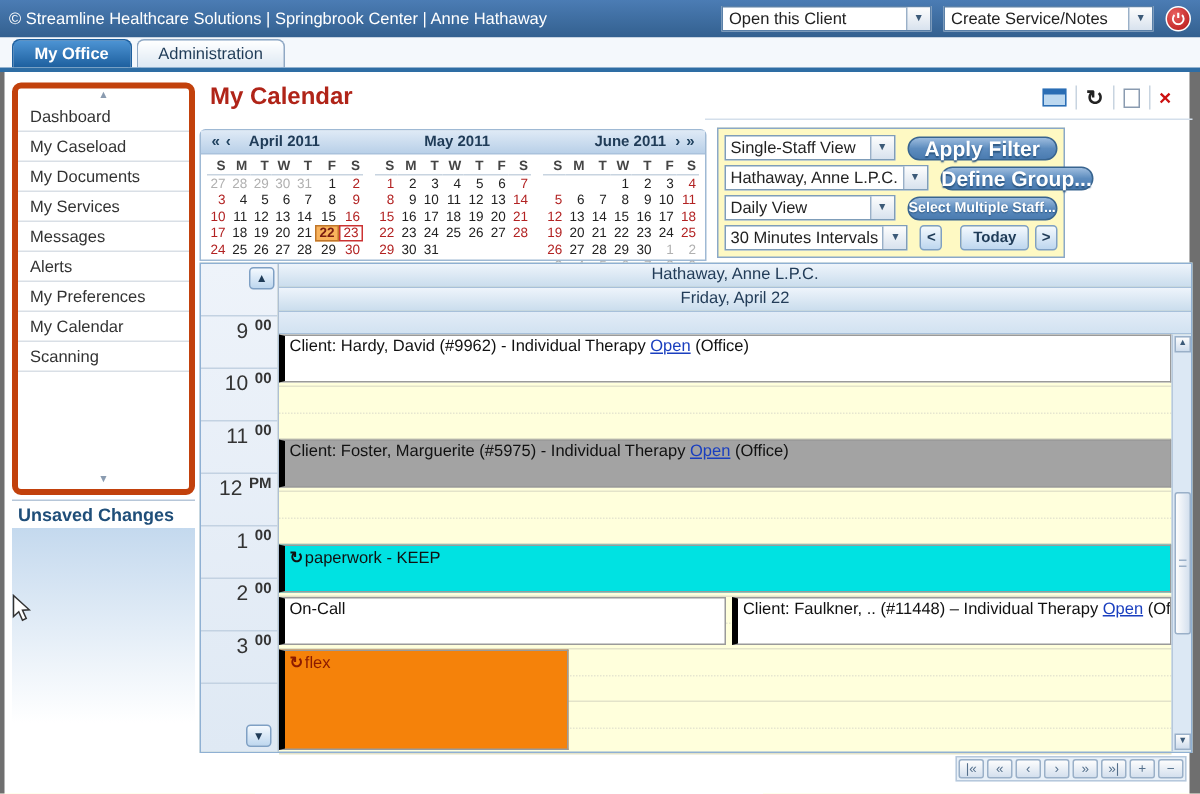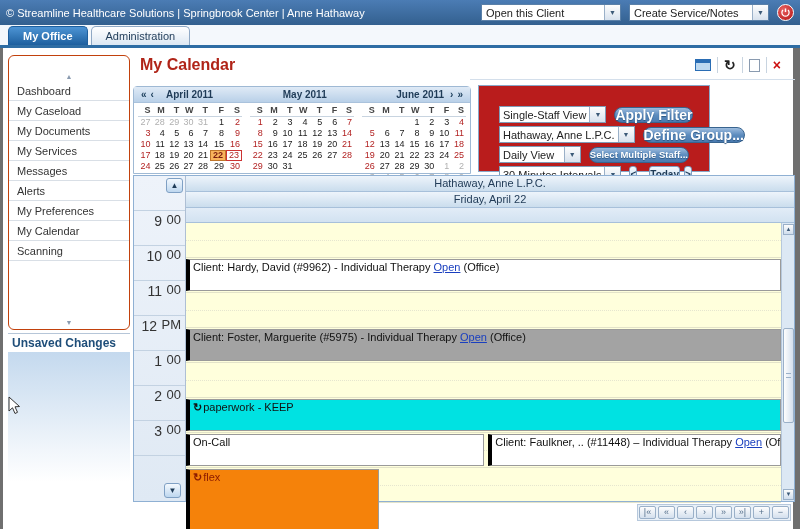--- a/index.html
+++ b/index.html
@@ -26,22 +26,22 @@
          border:1px solid #8fa8c4; border-bottom:none; border-radius:5px 5px 0 0;
          background:linear-gradient(#ffffff,#dde8f3); color:#1f3b57;margin-top:32px; }
   .tab.active { background:linear-gradient(#4d94d4,#1d5f9e); color:#fff; border-color:#1d5f9e; font-weight:bold; }
   .tab-underline { left:0; top:45px; width:800px; height:3px; background:#2e6da4; }
 
   
   .edge-l { left:0; top:48px; width:3px; height:481px; background:#6f6f6f; }
   .edge-r { left:793px; top:48px; width:7px; height:481px; background:#6f6f6f; }
 
   
-  .side-panel { left:8px; top:55px; width:122px; height:275px; background:#fff; border:1px solid #c2410c;
-                border-radius:6px; padding-top:16px; }
+  .side-panel { left:8px; top:55px; width:122px; height:275px; background:#fff; border:4px solid #c2410c;
+                border-radius:6px; padding-top:0; }
   .side-arrow { text-align:center; color:#8a9bb0; font-size:7px; line-height:9px; }
   .side-item { font-size:11px; color:#333; padding:4px 8px 3px; border-bottom:1px solid #d9dfe6; cursor:pointer; }
   .side-arrow.bottom { position:absolute; bottom:2px; left:0; right:0; }
   .unsaved-hd { left:8px; top:333px; width:122px; font-size:12px; font-weight:bold; color:#1f4e79;
                 padding:2px 4px; border-top:1px solid #b6c6d8; }
   .unsaved-panel { left:8px; top:352px; width:122px; height:130px;
                    background:linear-gradient(#c4d9ee,#eef4fa 70%,#ffffff); }
 
   
   .page-title { left:140px; top:56px; font-size:16px; color:#b02418; font-weight:bold; }
@@ -65,21 +65,21 @@
   .month { width:104px; }
   .mc-grid { display:grid; grid-template-columns:repeat(7,1fr); }
   .mc-cell { font-size:9px; text-align:right; padding:0 2px; line-height:11px; color:#222; cursor:pointer; }
   .mc-dow { font-weight:bold; color:#444; border-bottom:1px solid #c8d4e0; cursor:default; }
   .mc-cell.wk { color:#b22222; }
   .mc-cell.mut { color:#b0b0b0; }
   .mc-cell.sel { background:#f9b35c; border:1px solid #c0762a; line-height:9px; color:#7a1d10; font-weight:bold; }
   .mc-cell.today { border:1px solid #cc3333; line-height:9px; }
 
   
-  .filterbox { left:478px; top:85px; width:232px; height:87px; border:1px solid #8aa8c8; background:#b91c1c; padding:20px; }
+  .filterbox { left:478px; top:85px; width:232px; height:87px; border:1px solid #8aa8c8; background:#fef9c3; padding:4px; }
   .frow { display:flex; align-items:center; margin-bottom:3px; height:17px; }
   .f-select { width:138px; height:17px; background:#fff; border:1px solid #7f9db9; font-size:11px; color:#222;
               display:flex; align-items:center; }
   .f-select .lbl { flex:1; padding:0 3px; white-space:nowrap; overflow:hidden; }
   .btn-blue { margin-left:8px; width:122px; height:16px; border:1px solid #38648f; border-radius:8px;
               background:linear-gradient(#9dbcde,#5d8cbe 50%,#4a7bb0); color:#fff; font-size:14px; font-weight:bold;
               display:flex; align-items:center; justify-content:center; cursor:pointer;
               text-shadow:0 1px 1px #2a5580; white-space:nowrap; }
   .btn-lite { height:17px; border:1px solid #7fa0c4; border-radius:3px;
               background:linear-gradient(#f4f9fe,#bed7ef); color:#1f3b57; font-size:10px; font-weight:bold;
@@ -87,36 +87,36 @@
   .btn-arrow { width:20px; margin-left:8px; }
   .btn-today { width:62px; margin-left:12px; }
   .btn-next { margin-left:4px; }
 
   
   .grid { left:133px; top:175px; width:662px; height:327px; border:1px solid #8fb0d3; background:#ffffdc; }
   .gutter { position:absolute; left:0; top:0; width:52px; height:100%; background:linear-gradient(#eef3fa,#dfe9f4);
             border-right:1px solid #aebfd4; }
   .gutter-row { position:relative; height:35px; border-bottom:1px solid #c3d2e2; text-align:right; padding:1px 4px 0 0; }
   .g-hour { font-size:14px; color:#333; }
-  .g-min { font-size:13px; color:#333; vertical-align:top; }
+  .g-min { font-size:10px; color:#333; vertical-align:top;font-weight:bold; }
   .scrollbtn { position:absolute; width:17px; height:15px; border:1px solid #7fa0c4; border-radius:3px;
                background:linear-gradient(#f4f9fe,#bed7ef); color:#1f3b57; font-size:8px; line-height:13px;
                text-align:center; cursor:pointer; }
   .scrollbtn.up { right:2px; top:2px; }
   .scrollbtn.down { right:4px; bottom:3px; }
   .band { position:absolute; left:52px; right:0; height:16px; background:linear-gradient(#eef4fb,#cadded);
           border-bottom:1px solid #a7c0da; text-align:center; font-size:11px; color:#223c58; line-height:15px; }
   .band.staff { top:0; }
   .band.date { top:16px; }
   .band.allday { top:32px; height:15px; background:linear-gradient(#e2ecf7,#d2e2f1); }
   .gridbody { position:absolute; left:52px; top:47px; right:13px; bottom:0; }
   .slotrow { position:relative; height:35px; border-bottom:1px solid #e3e3c9; cursor:pointer; }
   .slotrow::after { content:""; position:absolute; left:0; right:0; top:17px; border-top:1px dotted #e6e6cf; }
   .appt { position:absolute; border:1px solid #9a9a9a; border-left:4px solid #000; font-size:11px; color:#111;
-          padding:1px 3px; overflow:hidden; cursor:pointer; white-space:nowrap;margin-top:36px; }
+          padding:1px 3px; overflow:hidden; cursor:pointer; white-space:nowrap; }
   .appt a { color:#1a3fbf; cursor:pointer; }
   .rec { font-weight:bold; font-size:11px; margin-right:1px; }
   
   .vscroll { position:absolute; right:0; top:47px; width:13px; bottom:0; background:#dce8f4; border-left:1px solid #b6c8dc; }
   .vs-btn { position:absolute; left:1px; width:11px; height:11px; background:linear-gradient(#fdfdfd,#cfdded);
             border:1px solid #9ab0c8; font-size:6px; text-align:center; line-height:9px; color:#3c5a78; cursor:pointer; }
   .vs-thumb { position:absolute; left:1px; width:11px; top:105px; height:95px; border:1px solid #9ab0c8;
               background:linear-gradient(90deg,#fdfdfd,#d4e0ee); border-radius:2px; cursor:grab; }
   .vs-thumb::after { content:""; position:absolute; left:2px; right:2px; top:44px; height:1px;
                      border-top:1px solid #9ab0c8; border-bottom:1px solid #9ab0c8; padding-top:2px; }
@@ -405,21 +405,21 @@
       <div class="slotrow"></div>
       <div class="slotrow"></div>
       <div class="slotrow"></div>
       <div class="slotrow"></div>
       <div class="slotrow"></div>
       <div class="appt" style="top: 0px; left: 0%; width: 100%; height: 32px; background: rgb(255, 255, 255);"><span>Client: Hardy, David (#9962) - Individual Therapy </span><a><u>Open</u></a><span> (Office)</span></div>
       <div class="appt" style="top: 70px; left: 0%; width: 100%; height: 32px; background: #a3a3a3;"><span>Client: Foster, Marguerite (#5975) - Individual Therapy </span><a><u>Open</u></a><span> (Office)</span></div>
       <div class="appt" style="top: 140px; left: 0%; width: 100%; height: 32px; background: rgb(0, 226, 226);"><span class="rec">↻</span><span>paperwork - KEEP</span></div>
       <div class="appt" style="top: 175px; left: 0%; width: 50%; height: 32px; background: rgb(255, 255, 255);"><span>On-Call</span></div>
       <div class="appt" style="top: 175px; left: 50.8%; width: 49.2%; height: 32px; background: rgb(255, 255, 255);"><span>Client: Faulkner, .. (#11448) – Individual Therapy </span><a><u>Open</u></a><span> (Office)</span></div>
-      <div class="appt" style="top: 210px; left: 0%; width: 32.5%; height: 82px; background: rgb(245, 130, 10); color: rgb(139, 26, 0);"><span class="rec">↻</span><span>flex</span></div>
+      <div class="appt" style="top: 210px; left: 0%; width: 32.5%; height: 67px; background: rgb(245, 130, 10); color: rgb(139, 26, 0);"><span class="rec">↻</span><span>flex</span></div>
     </div>
   <div class="vscroll">
     <div class="vs-btn" style="top:1px;">▲</div>
     <div class="vs-thumb"></div>
     <div class="vs-btn" style="bottom:1px;">▼</div>
   </div>
 </div>
 
 <div class="abs pager" id="pager">
     <div class="pg-btn">|«</div>

